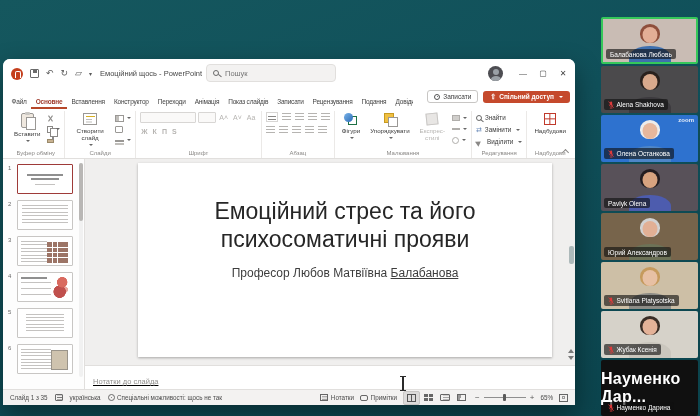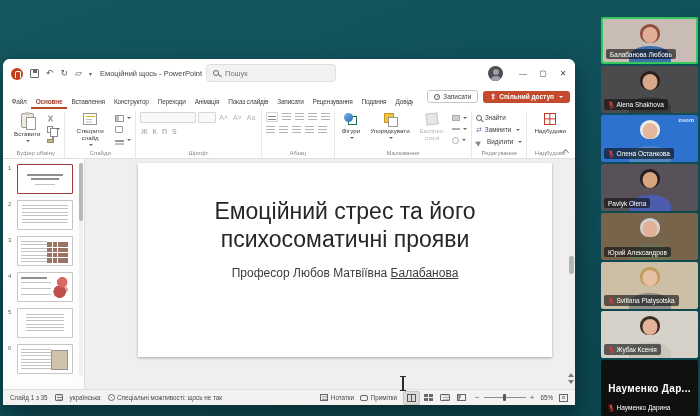--- a/index.html
+++ b/index.html
@@ -185,21 +185,21 @@
 
   
   .sidebar { position:absolute; left:601px; top:17px; width:97px; bottom:0; display:flex; flex-direction:column; gap:2px; }
   .vid { position:relative; flex:0 0 47px; background:var(--bg,#333); border-radius:2px; overflow:hidden; }
   .vid:last-child { flex:1 1 auto; }
   .vid.active { border:2px solid #35c75a; }
   .person { position:absolute; inset:0; }
   .hair { position:absolute; top:5px; left:50%; transform:translateX(-50%); width:20px; height:19px; border-radius:50% 50% 46% 46%; background:var(--hair,#333); }
   .head { position:absolute; top:8px; left:50%; transform:translateX(-50%); width:15px; height:16px; border-radius:50%; background:var(--skin,#d8a98c); }
   .torso { position:absolute; bottom:-6px; left:50%; transform:translateX(-50%); width:42px; height:22px; border-radius:50% 50% 0 0; background:var(--shirt,#444); }
-  .bigname { display:none; position:absolute; inset:0; align-items:center; justify-content:center; color:#fff; font-size:10px; font-weight:bold; letter-spacing:.3px; }
+  .bigname { display:none; position:absolute; inset:0; align-items:center; justify-content:center; color:#fff; font-size:16px; font-weight:bold; letter-spacing:.3px; }
   .vid.camera-off .bigname { display:flex; }
   .plabel { position:absolute; left:3px; bottom:3px; max-width:92%; background:rgba(15,15,15,.62); color:#fff;
     font-size:6.5px; padding:1.5px 4px; border-radius:2px; display:flex; align-items:center; gap:2.5px; white-space:nowrap; overflow:hidden; }
   .mic { display:none; flex:0 0 auto; }
   .vid.muted .mic { display:block; }
   .wm { position:absolute; top:2px; right:4px; font-size:6px; font-weight:bold; color:rgba(255,255,255,.85); }
 
   
   .ibeam { position:absolute; left:402px; top:377px; width:1.6px; height:13px; background:#2b2b2b; }
   .ibeam::before,.ibeam::after { content:""; position:absolute; left:-2px; width:5.6px; height:1.4px; background:#2b2b2b; }
@@ -475,20 +475,23 @@
               <span class="uname">Балабанова</span>
             </div>
           </div>
           <div class="canvas-scroll">
             <div class="canvas-scroll-thumb"></div>
           </div>
           <div class="nav-arrows">
             <span class="tri-up"></span>
             <span class="tri-down"></span>
           </div>
+        </div>
+        <div class="notes">
+          <span class="notes-ph">Нотатки до слайда</span>
         </div>
       </div>
     </div>
 
     <div class="statusbar">
       <div class="sb-left">
         <span>Слайд 1 з 35</span>
         <span class="ico-proof"></span>
         <span>українська</span>
         <span class="sb-item">

